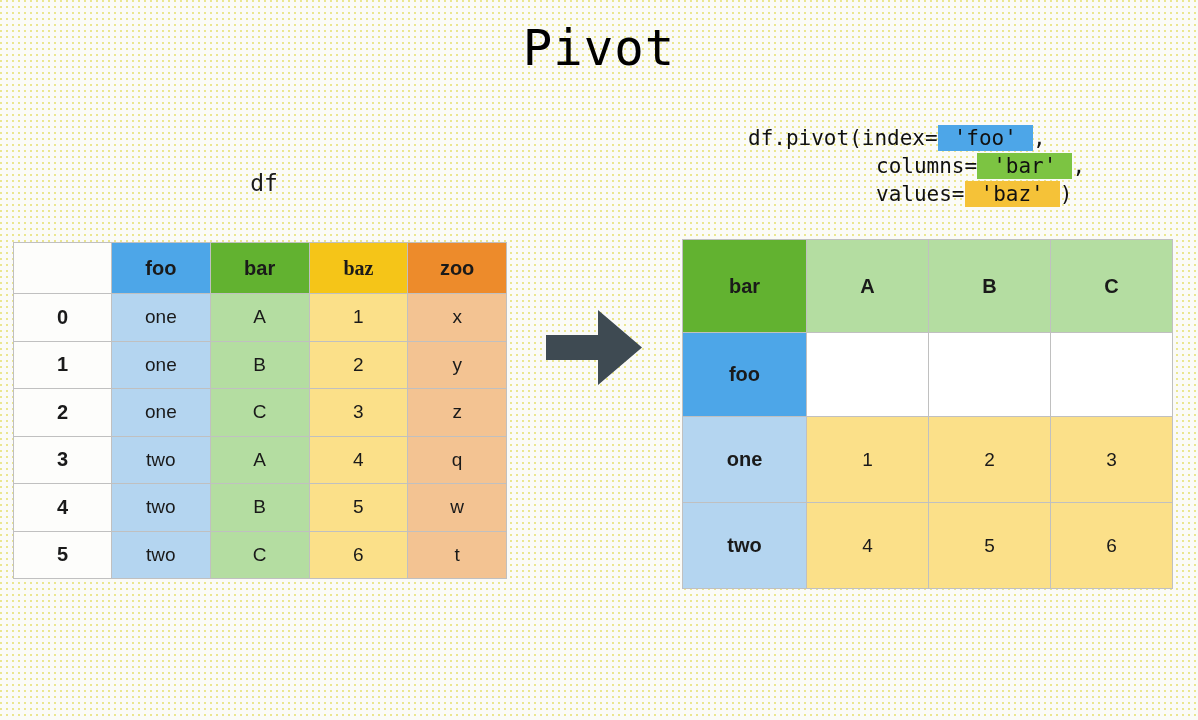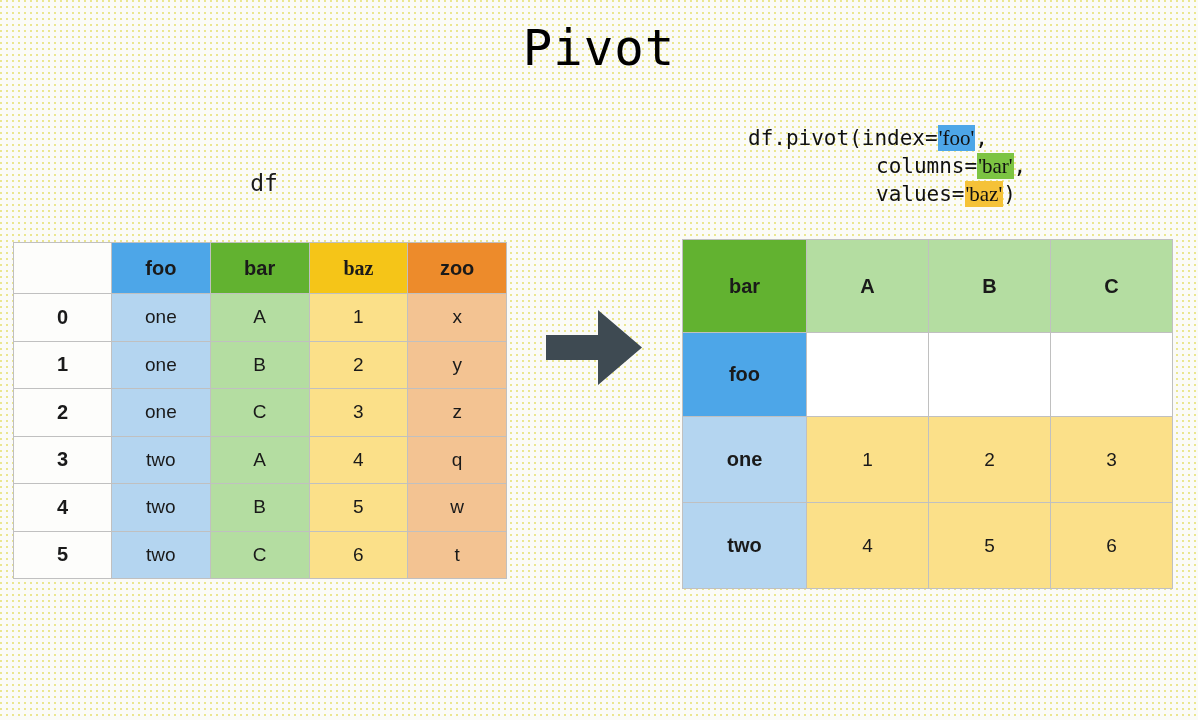--- a/index.html
+++ b/index.html
@@ -52,21 +52,21 @@
     top: 124px;
     left: 748px;
     font-family: "DejaVu Sans Mono", monospace;
     font-size: 21px;
     line-height: 28px;
     color: #111;
     white-space: pre;
   }
   #code-block .ln { display: block; }
   #code-block .ln.indent { padding-left: 128px; }
-  .hl { padding: 1px 1px; font-family: Liberation Serif, serif; }
+  .hl { padding: 1px 16px; }
 
   
   .df-table {
     position: absolute;
     border-collapse: collapse;
     table-layout: fixed;
     border: 1px solid #c3c3c3;
   }
   .df-table td, .df-table th {
     border: 1px solid #c0c0c0;

